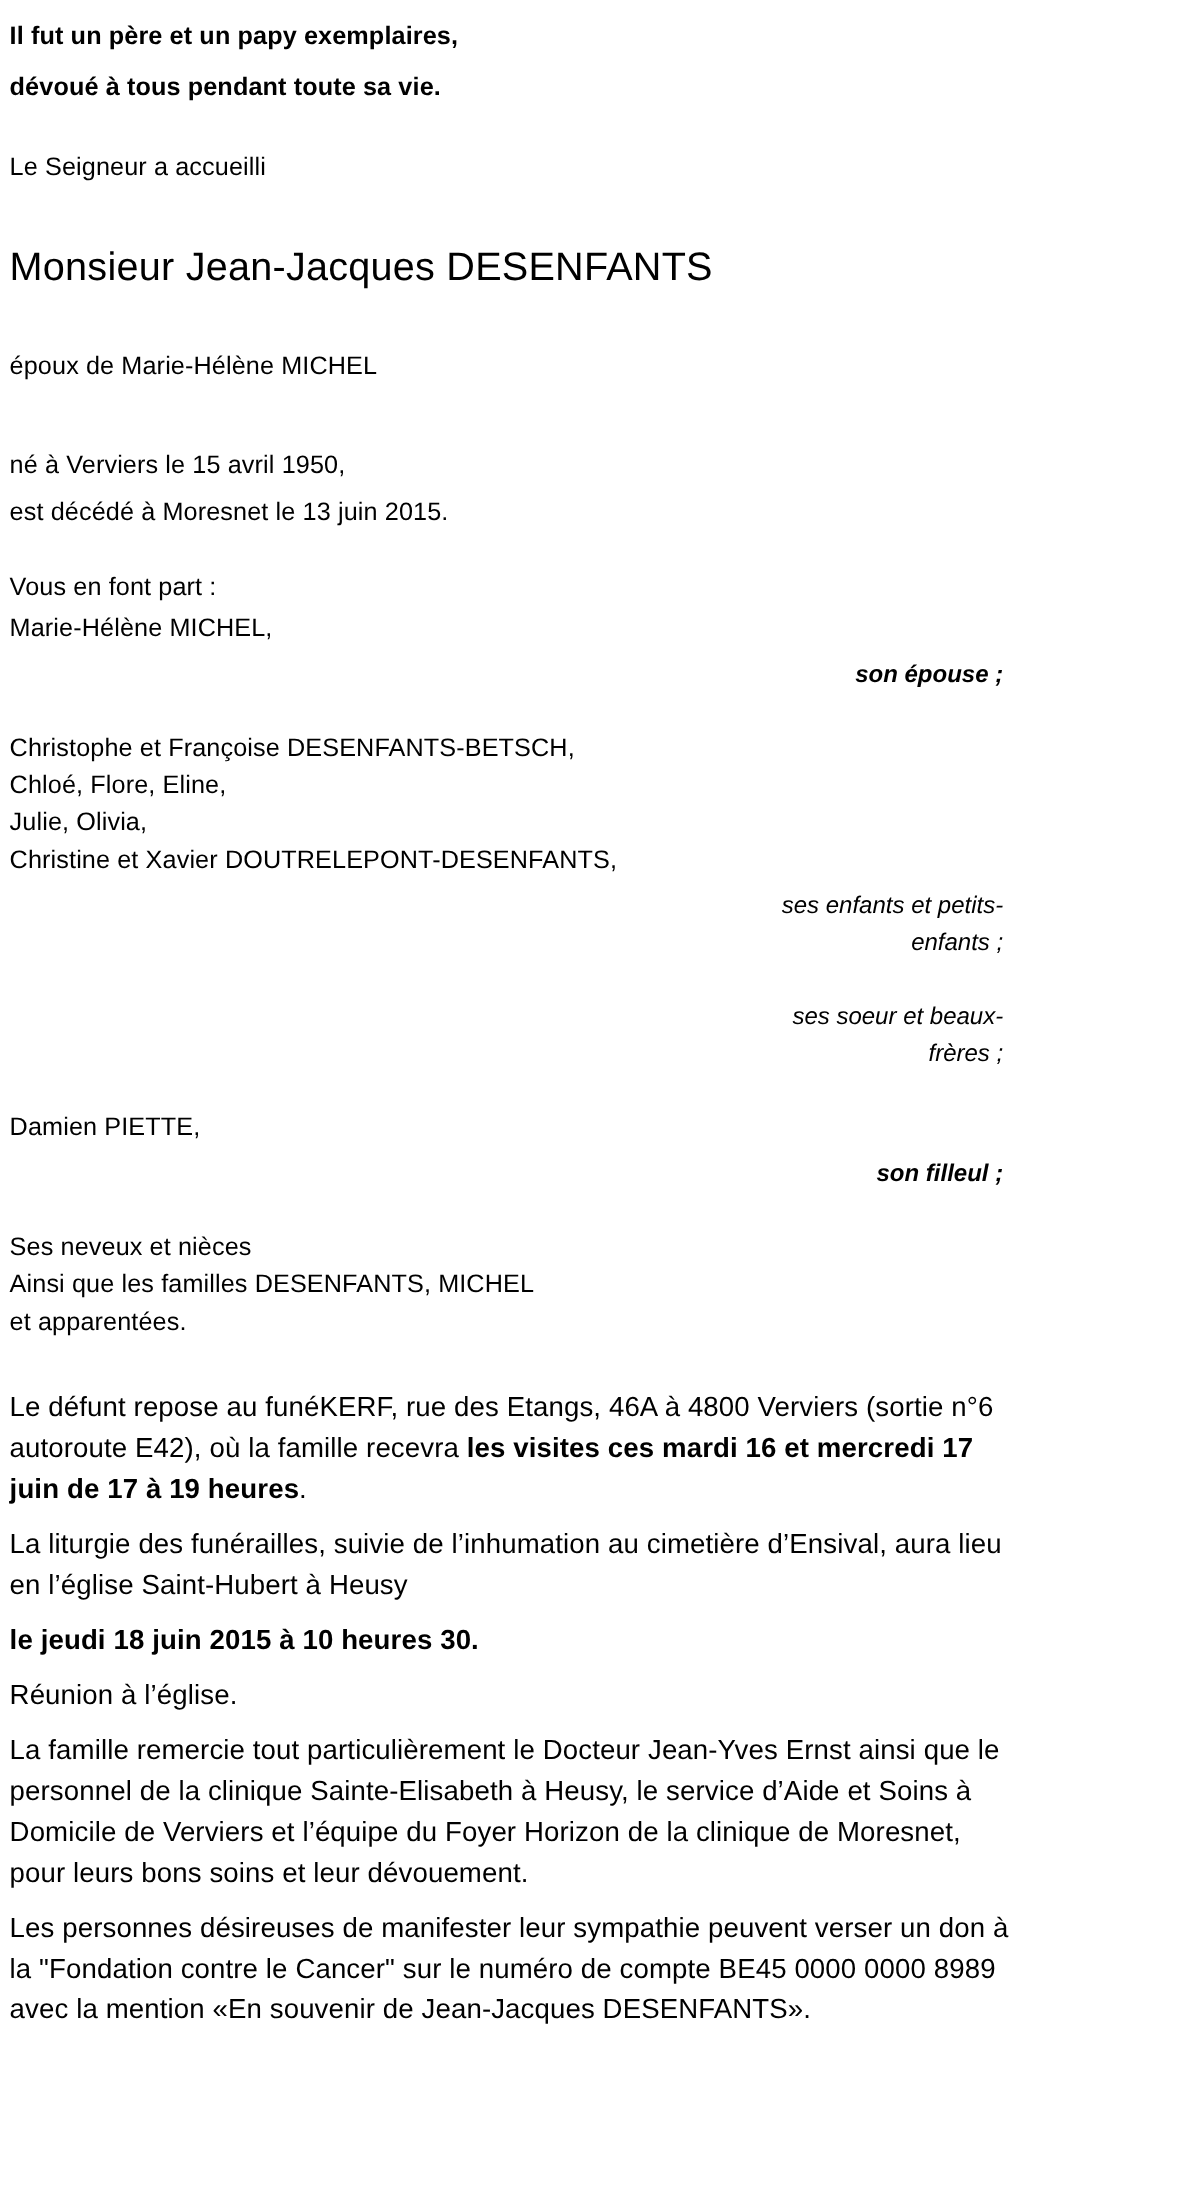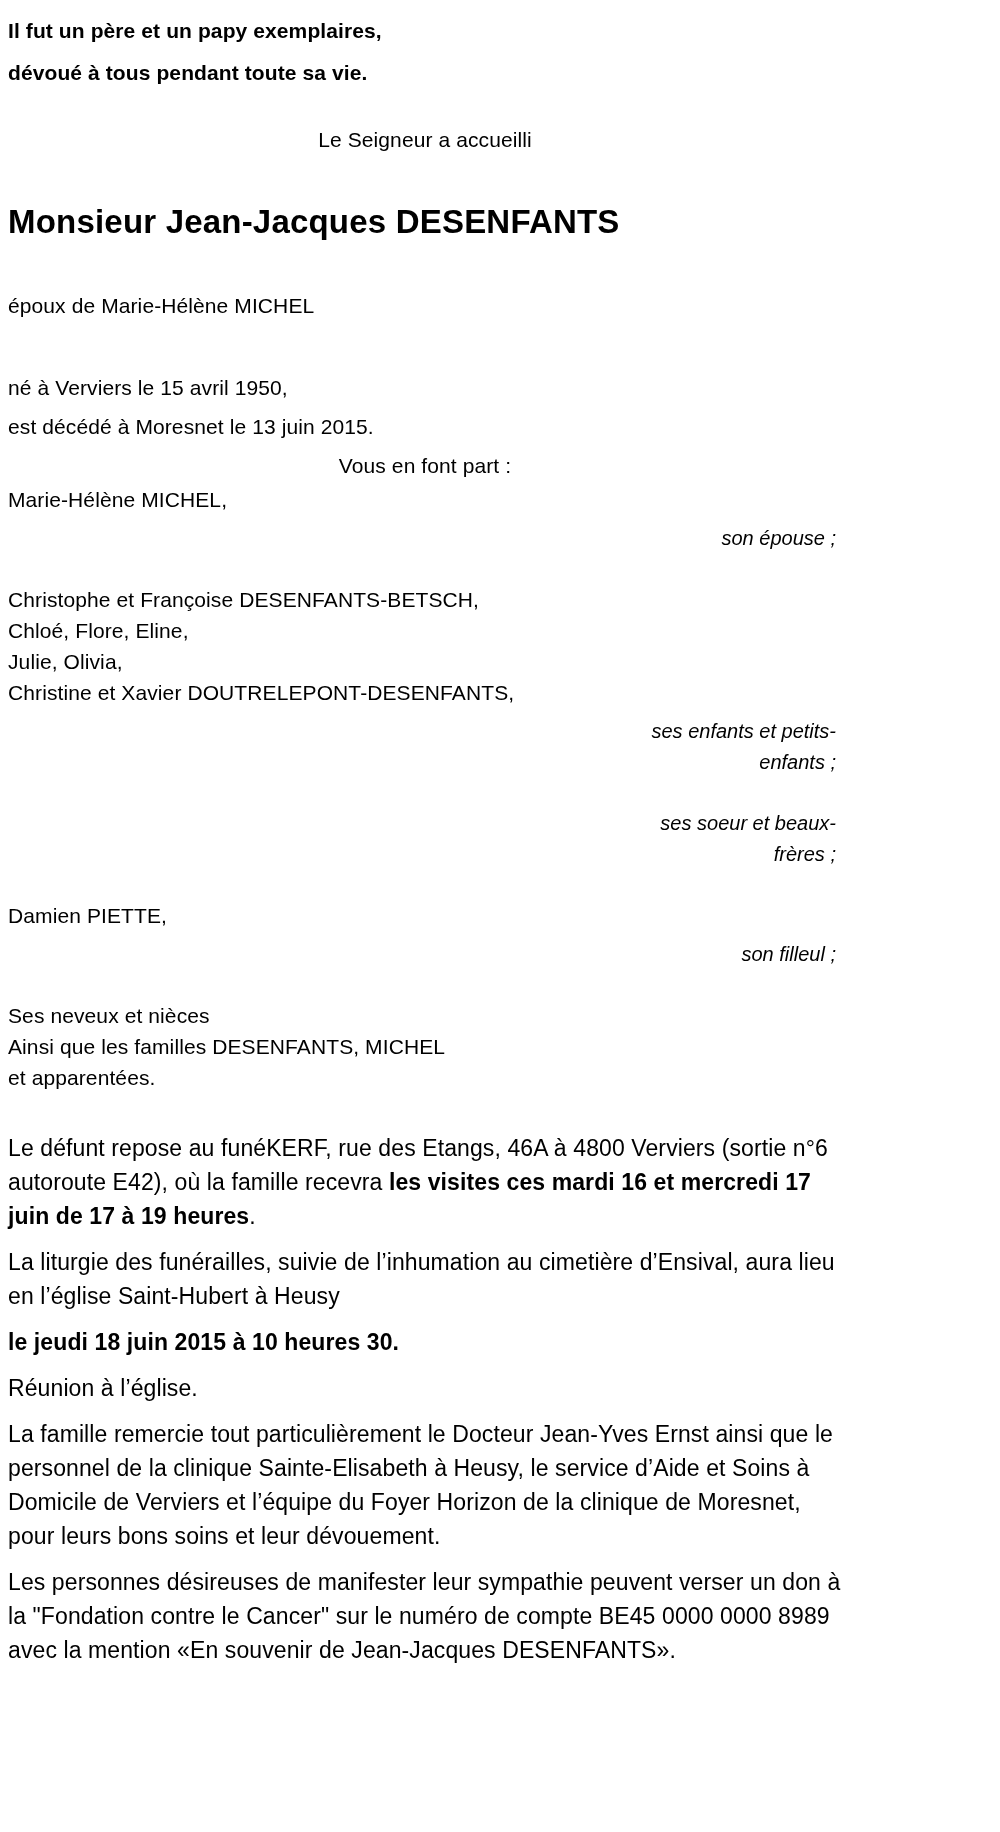--- a/index.html
+++ b/index.html
@@ -36,56 +36,56 @@
   }
 
   
   .epitaph .line {
     font-weight: bold;
     font-size: 21px;
     line-height: 42px;
   }
   .epitaph { margin-bottom: 10px; }
 
-  .intro { margin-top: 28px; text-align: center; }
+  .intro { margin-top: 28px; }
 
   
   .name-heading {
-    font-weight: bold;
+    font-weight: normal;
     font-size: 33px;
     line-height: 44px;
     letter-spacing: .2px;
     margin-top: 42px;
     margin-bottom: 0;
   }
 
   .spouse-line { margin-top: 44px; }
 
   .birth-block { margin-top: 44px; }
   .birth-block .line { line-height: 39px; }
 
-  .announce-lead { margin-top: 2px; text-align: center; }
+  .announce-lead { margin-top: 26px; }
 
   
   .family-group { margin-top: 0; }
   .family-group.spaced { margin-top: 30px; }
   .family-names .line { line-height: 31px; }
   .descriptor {
     font-style: italic;
     font-size: 20px;
     line-height: 31px;
     text-align: right;
     margin-top: 8px;
     margin-bottom: 0;
     padding-right: 6px;
     max-width: 250px;
     margin-left: auto;
   }
   .descriptor.narrow { max-width: 215px; }
-  .descriptor.tight { max-width: 205px; }
+  .descriptor.tight { max-width: 205px; font-weight: bold; }
 
   .others { margin-top: 30px; }
   .others .line { line-height: 31px; }
 
   
   .info { margin-top: 38px; }
   .info p { margin: 0 0 12px 0; }
   .info p:last-child { margin-bottom: 0; }
   .info .para { line-height: 34px; }
   .gap-top { margin-top: 24px; }

